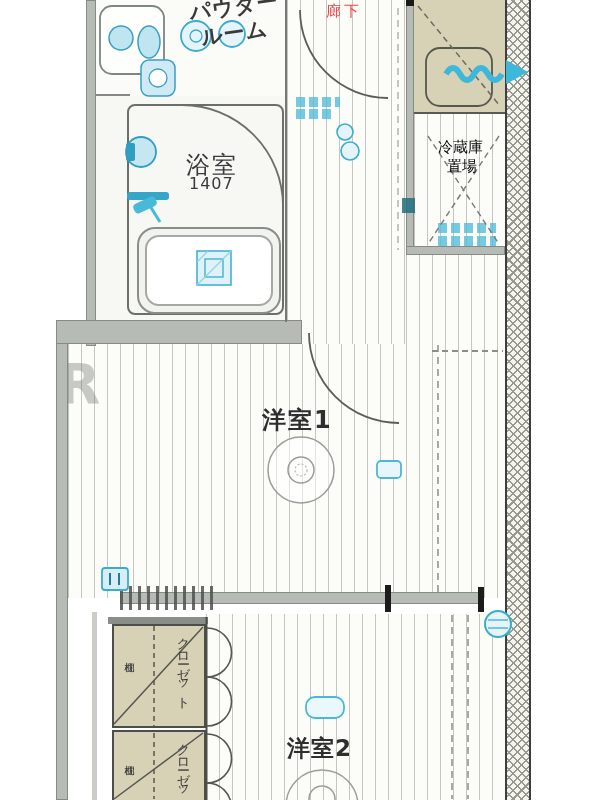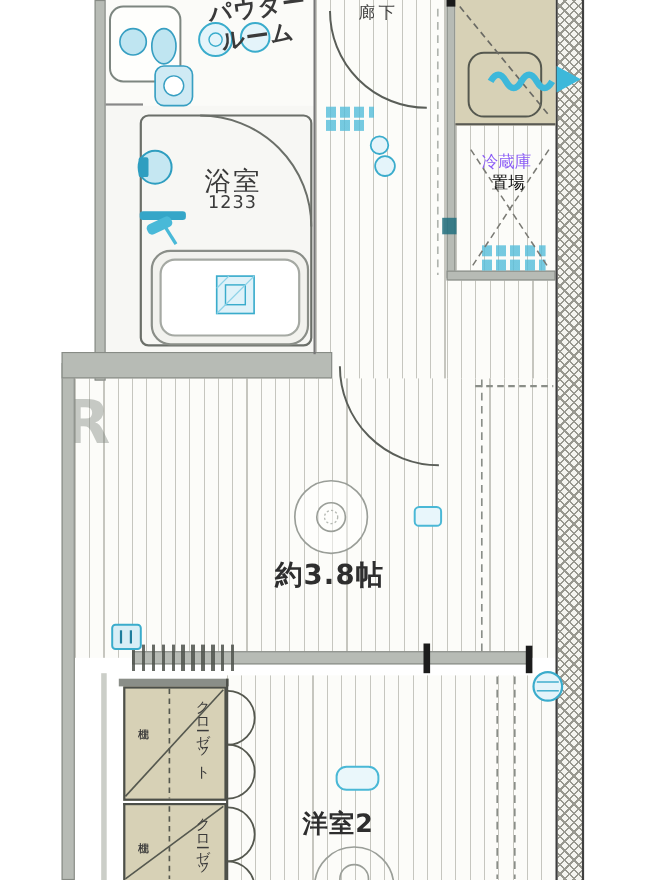--- a/index.html
+++ b/index.html
@@ -137,25 +137,25 @@
     <line x1="452" y1="615" x2="452" y2="799" stroke="#8a8e88" stroke-width="1.5" stroke-dasharray="7 5"></line>
     <line x1="468" y1="615" x2="468" y2="799" stroke="#8a8e88" stroke-width="1.5" stroke-dasharray="7 5"></line>
     <line x1="398" y1="8" x2="398" y2="250" stroke="#b0b4ae" stroke-width="1.5" stroke-dasharray="7 5"></line>
     <line x1="432" y1="351" x2="503" y2="351" stroke="#8a8e88" stroke-width="2" stroke-dasharray="6 4"></line>
   </svg>
 
   <div class="txt bold" style="left:188px;top:0px;transform:rotate(-8deg);transform-origin:left top;font-size:21px;line-height:26px;letter-spacing:1px;">
     <div>パウダー</div>
     <div style="padding-left:8px;">ルーム</div>
   </div>
-  <div class="txt" style="left:326px;top:2px;font-size:15px;letter-spacing:3px;color:#404040;font-family:Liberation Serif, serif;">廊下</div>
+  <div class="txt" style="left:326px;top:2px;font-size:15px;letter-spacing:3px;color:#ef4444;font-family:Liberation Serif, serif;">廊下</div>
   <div class="txt" style="left:186px;top:149px;font-size:24px;letter-spacing:2px;">浴室</div>
-  <div class="txt" style="left:189px;top:174px;font-size:16px;letter-spacing:1px;">1233</div>
-  <div class="txt" style="left:438px;top:138px;font-size:15px;color:#8b5cf6;">冷蔵庫</div>
+  <div class="txt" style="left:189px;top:174px;font-size:16px;letter-spacing:1px;">1407</div>
+  <div class="txt" style="left:438px;top:138px;font-size:15px;color:#000000;">冷蔵庫</div>
   <div class="txt" style="left:447px;top:157px;font-size:15px;color:#000000;">置場</div>
-  <div class="txt bold" style="left:250px;top:506px;font-size:25px;letter-spacing:1px;color:#2e2e2e;">約3.8帖</div>
-  <div class="txt bold" style="left:275px;top:733px;font-size:23px;letter-spacing:1px;color:#2e2e2e;text-align:right;">洋室2</div>
+  <div class="txt bold" style="left:262px;top:404px;font-size:24px;letter-spacing:2px;color:#2e2e2e;">洋室1</div>
+  <div class="txt bold" style="left:287px;top:733px;font-size:23px;letter-spacing:1px;color:#2e2e2e;text-align:right;">洋室2</div>
   <div class="txt vtxt" style="left:174px;top:628px;height:96px;font-size:13px;overflow:hidden;">クローゼット</div>
   <div class="txt vtxt" style="left:122px;top:654px;height:44px;font-size:10px;overflow:hidden;">枕棚</div>
   <div class="txt vtxt" style="left:174px;top:734px;height:64px;font-size:13px;overflow:hidden;">クローゼット</div>
   <div class="txt vtxt" style="left:122px;top:757px;height:42px;font-size:10px;overflow:hidden;">枕棚</div>
 
 </div>
 
 </body></html>

